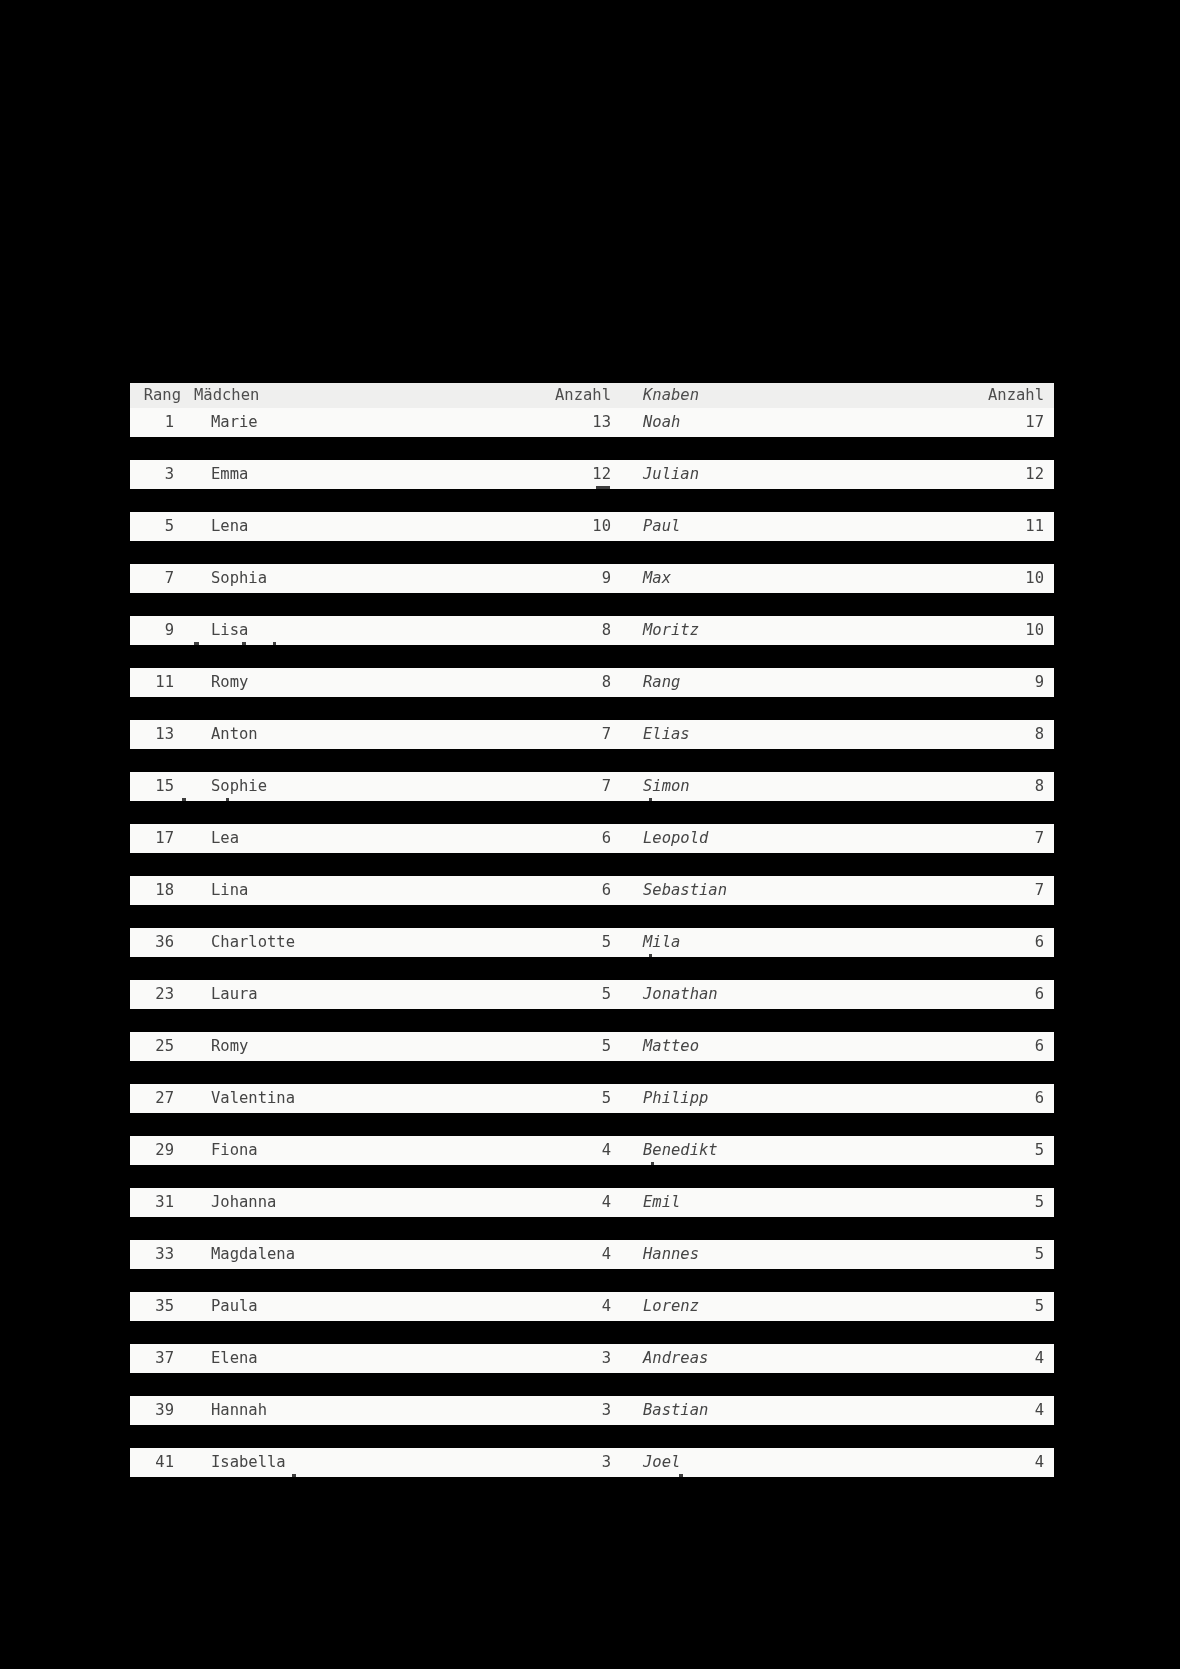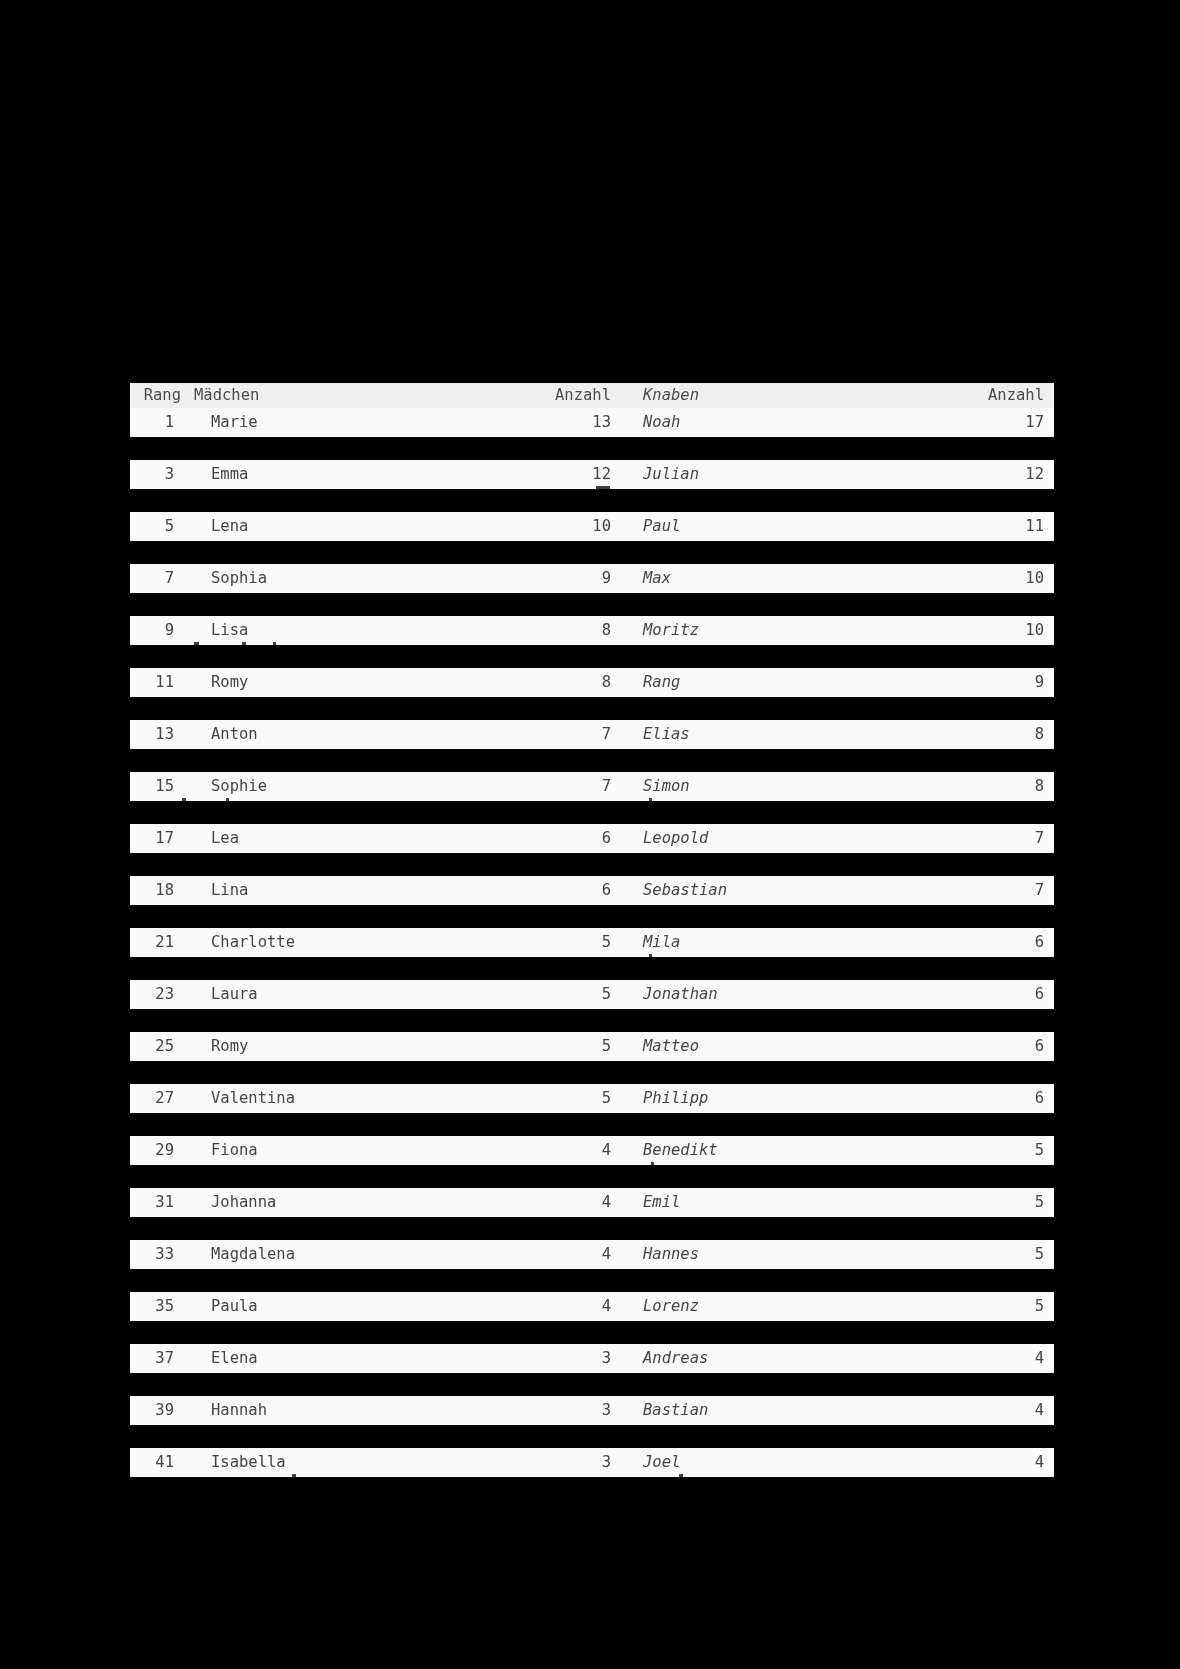--- a/index.html
+++ b/index.html
@@ -155,21 +155,21 @@
       <div class="gap"></div>
       <div class="trow">
         <span class="cell rank">18</span>
         <span class="cell gname">Lina</span>
         <span class="cell gcount">6</span>
         <span class="cell bname">Sebastian</span>
         <span class="cell bcount">7</span>
       </div>
       <div class="gap"></div>
       <div class="trow">
-        <span class="cell rank">21</span>
+        <span class="cell rank">36</span>
         <span class="cell gname">Charlotte</span>
         <span class="cell gcount">5</span>
         <span class="cell bname">Mila</span>
         <span class="cell bcount">6</span>
         <span class="artifact" style="left: 519px; width: 3px;"></span>
       </div>
       <div class="gap"></div>
       <div class="trow">
         <span class="cell rank">23</span>
         <span class="cell gname">Laura</span>

